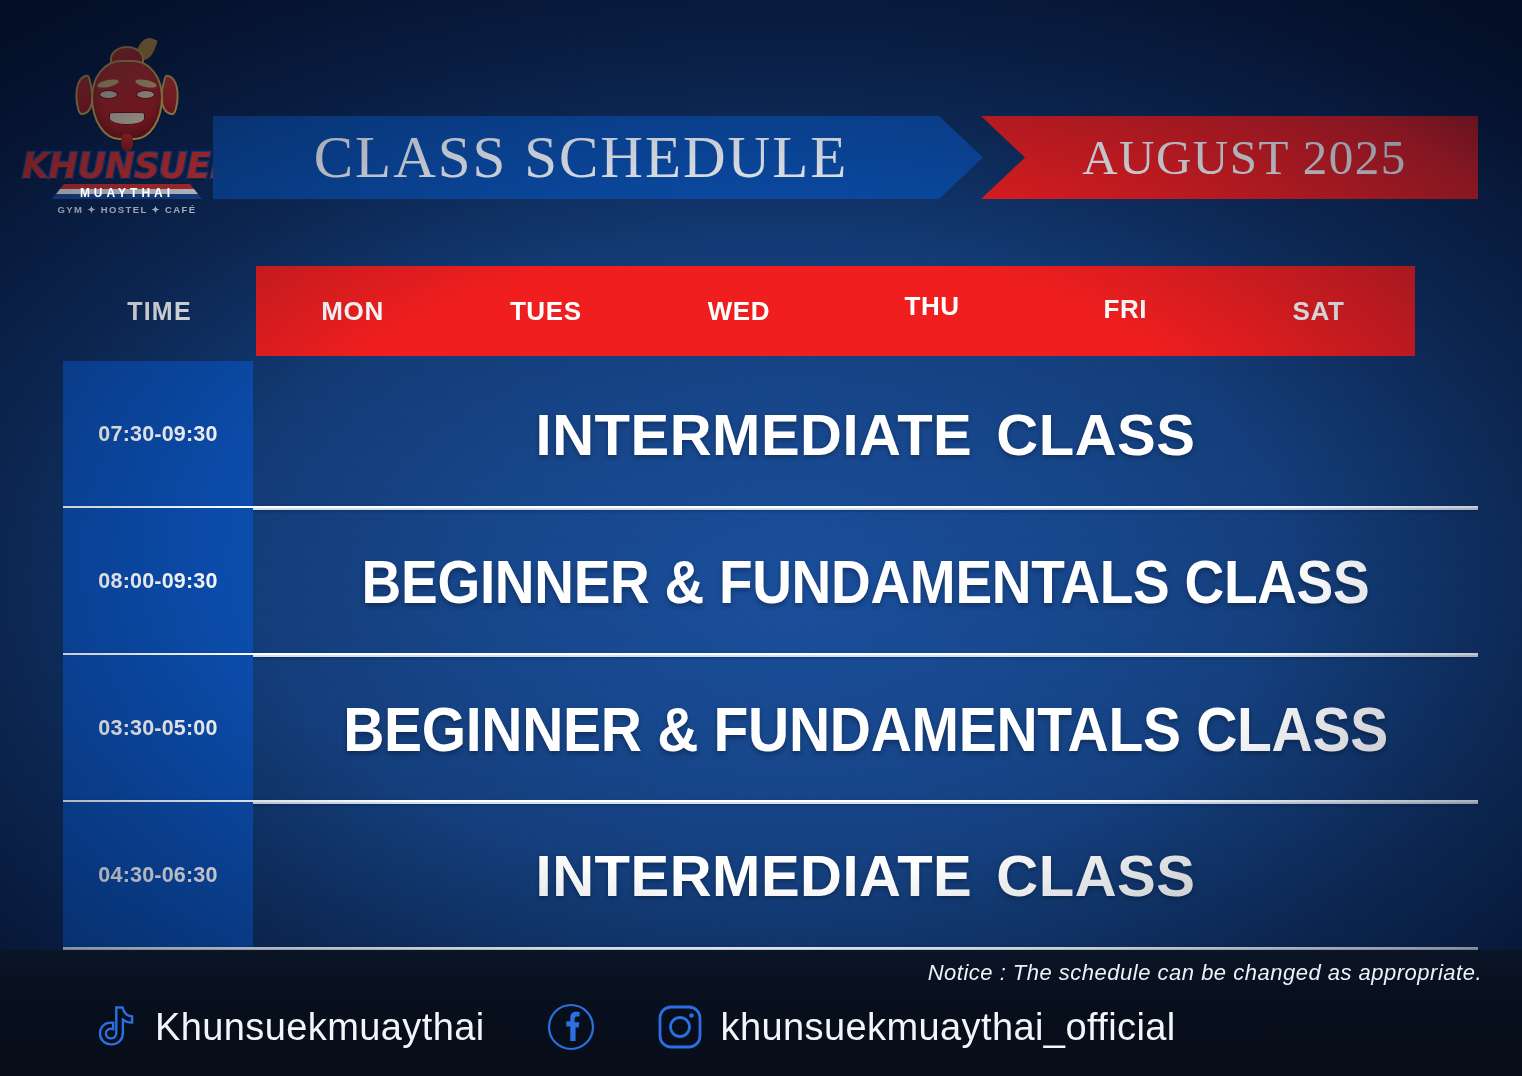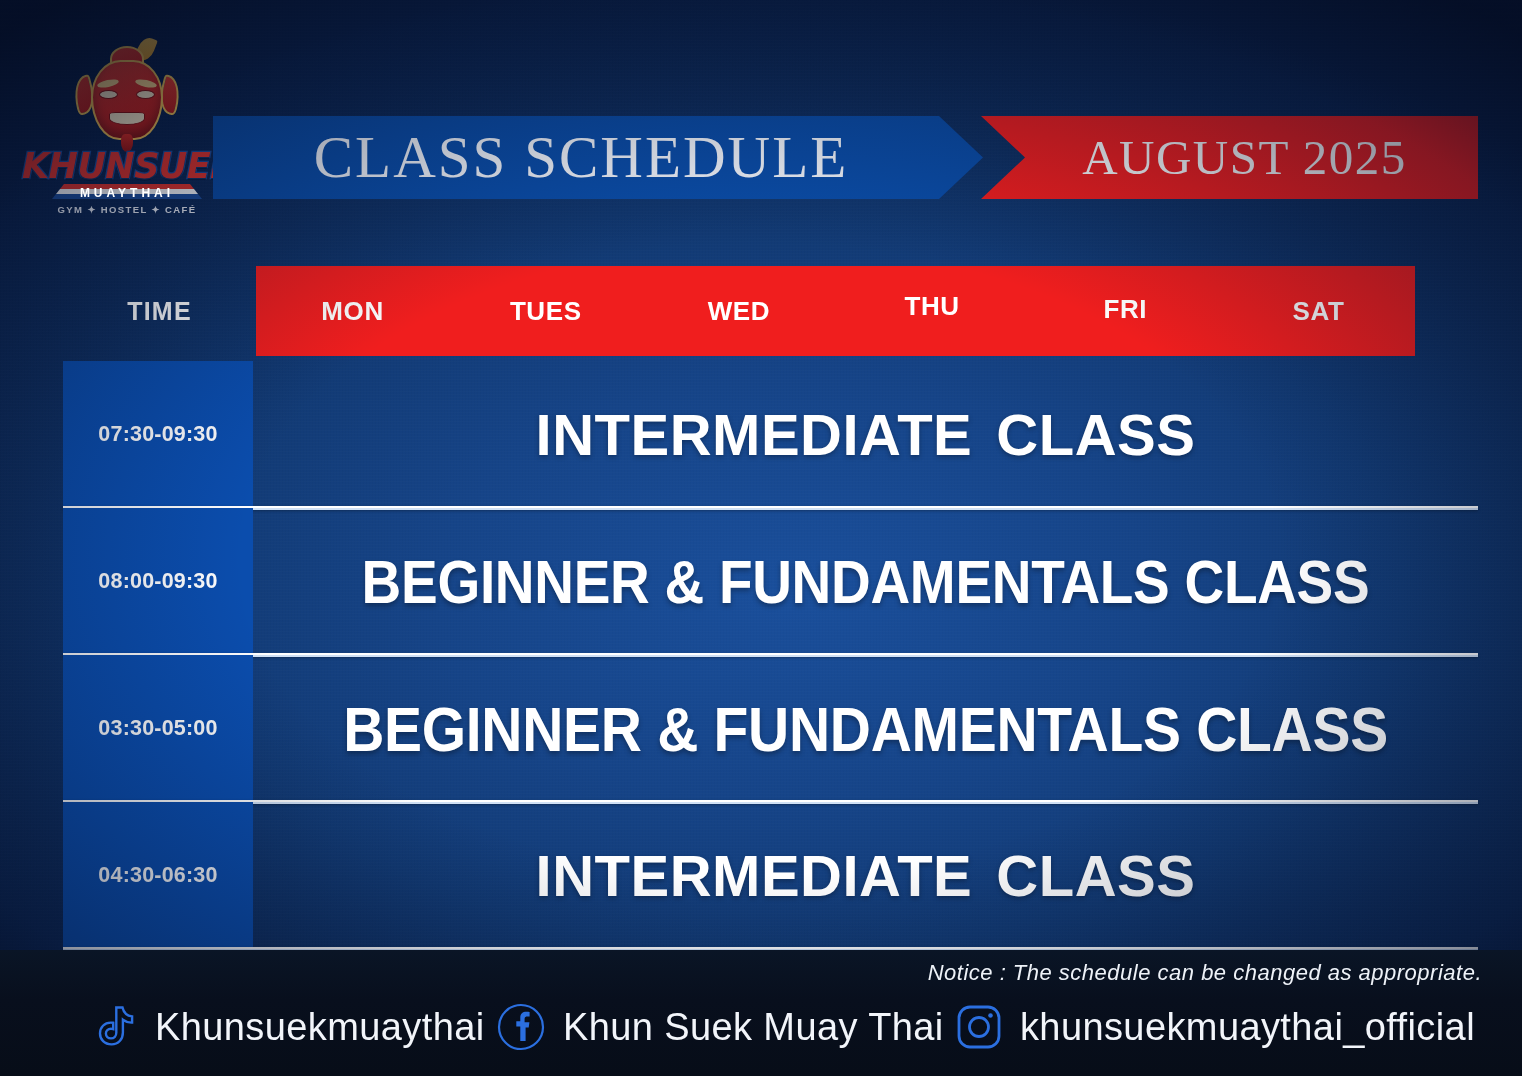--- a/index.html
+++ b/index.html
@@ -504,21 +504,20 @@
 
       <span class="sp-a"></span>
 
       <div class="social">
         <span class="icon">
           <svg width="48" height="48" viewBox="0 0 48 48">
             <circle cx="24" cy="24" r="22" fill="none" stroke="#2b6fe0" stroke-width="2.2"></circle>
             <path d="M27.6 24.6h4.1l.7-5.3h-4.8v-3.1c0-1.5.5-2.6 2.7-2.6h2.3V8.9c-.4-.06-1.8-.18-3.4-.18-3.4 0-5.9 2-5.9 5.9v3.69h-4v5.3h4V38h5.3V24.6z" fill="#2b6fe0"></path>
           </svg>
         </span>
-        <span class="label">Khun Suek Muay Thai</span>
       </div>
 
       <span class="sp-b"></span>
 
       <div class="social">
         <span class="icon">
           <svg width="46" height="46" viewBox="0 0 46 46">
             <rect x="3" y="3" width="40" height="40" rx="11" ry="11" fill="none" stroke="#2b6fe0" stroke-width="2.8"></rect>
             <circle cx="23" cy="23" r="9.5" fill="none" stroke="#2b6fe0" stroke-width="2.8"></circle>
             <circle cx="34.5" cy="11.5" r="2.3" fill="#2b6fe0"></circle>

